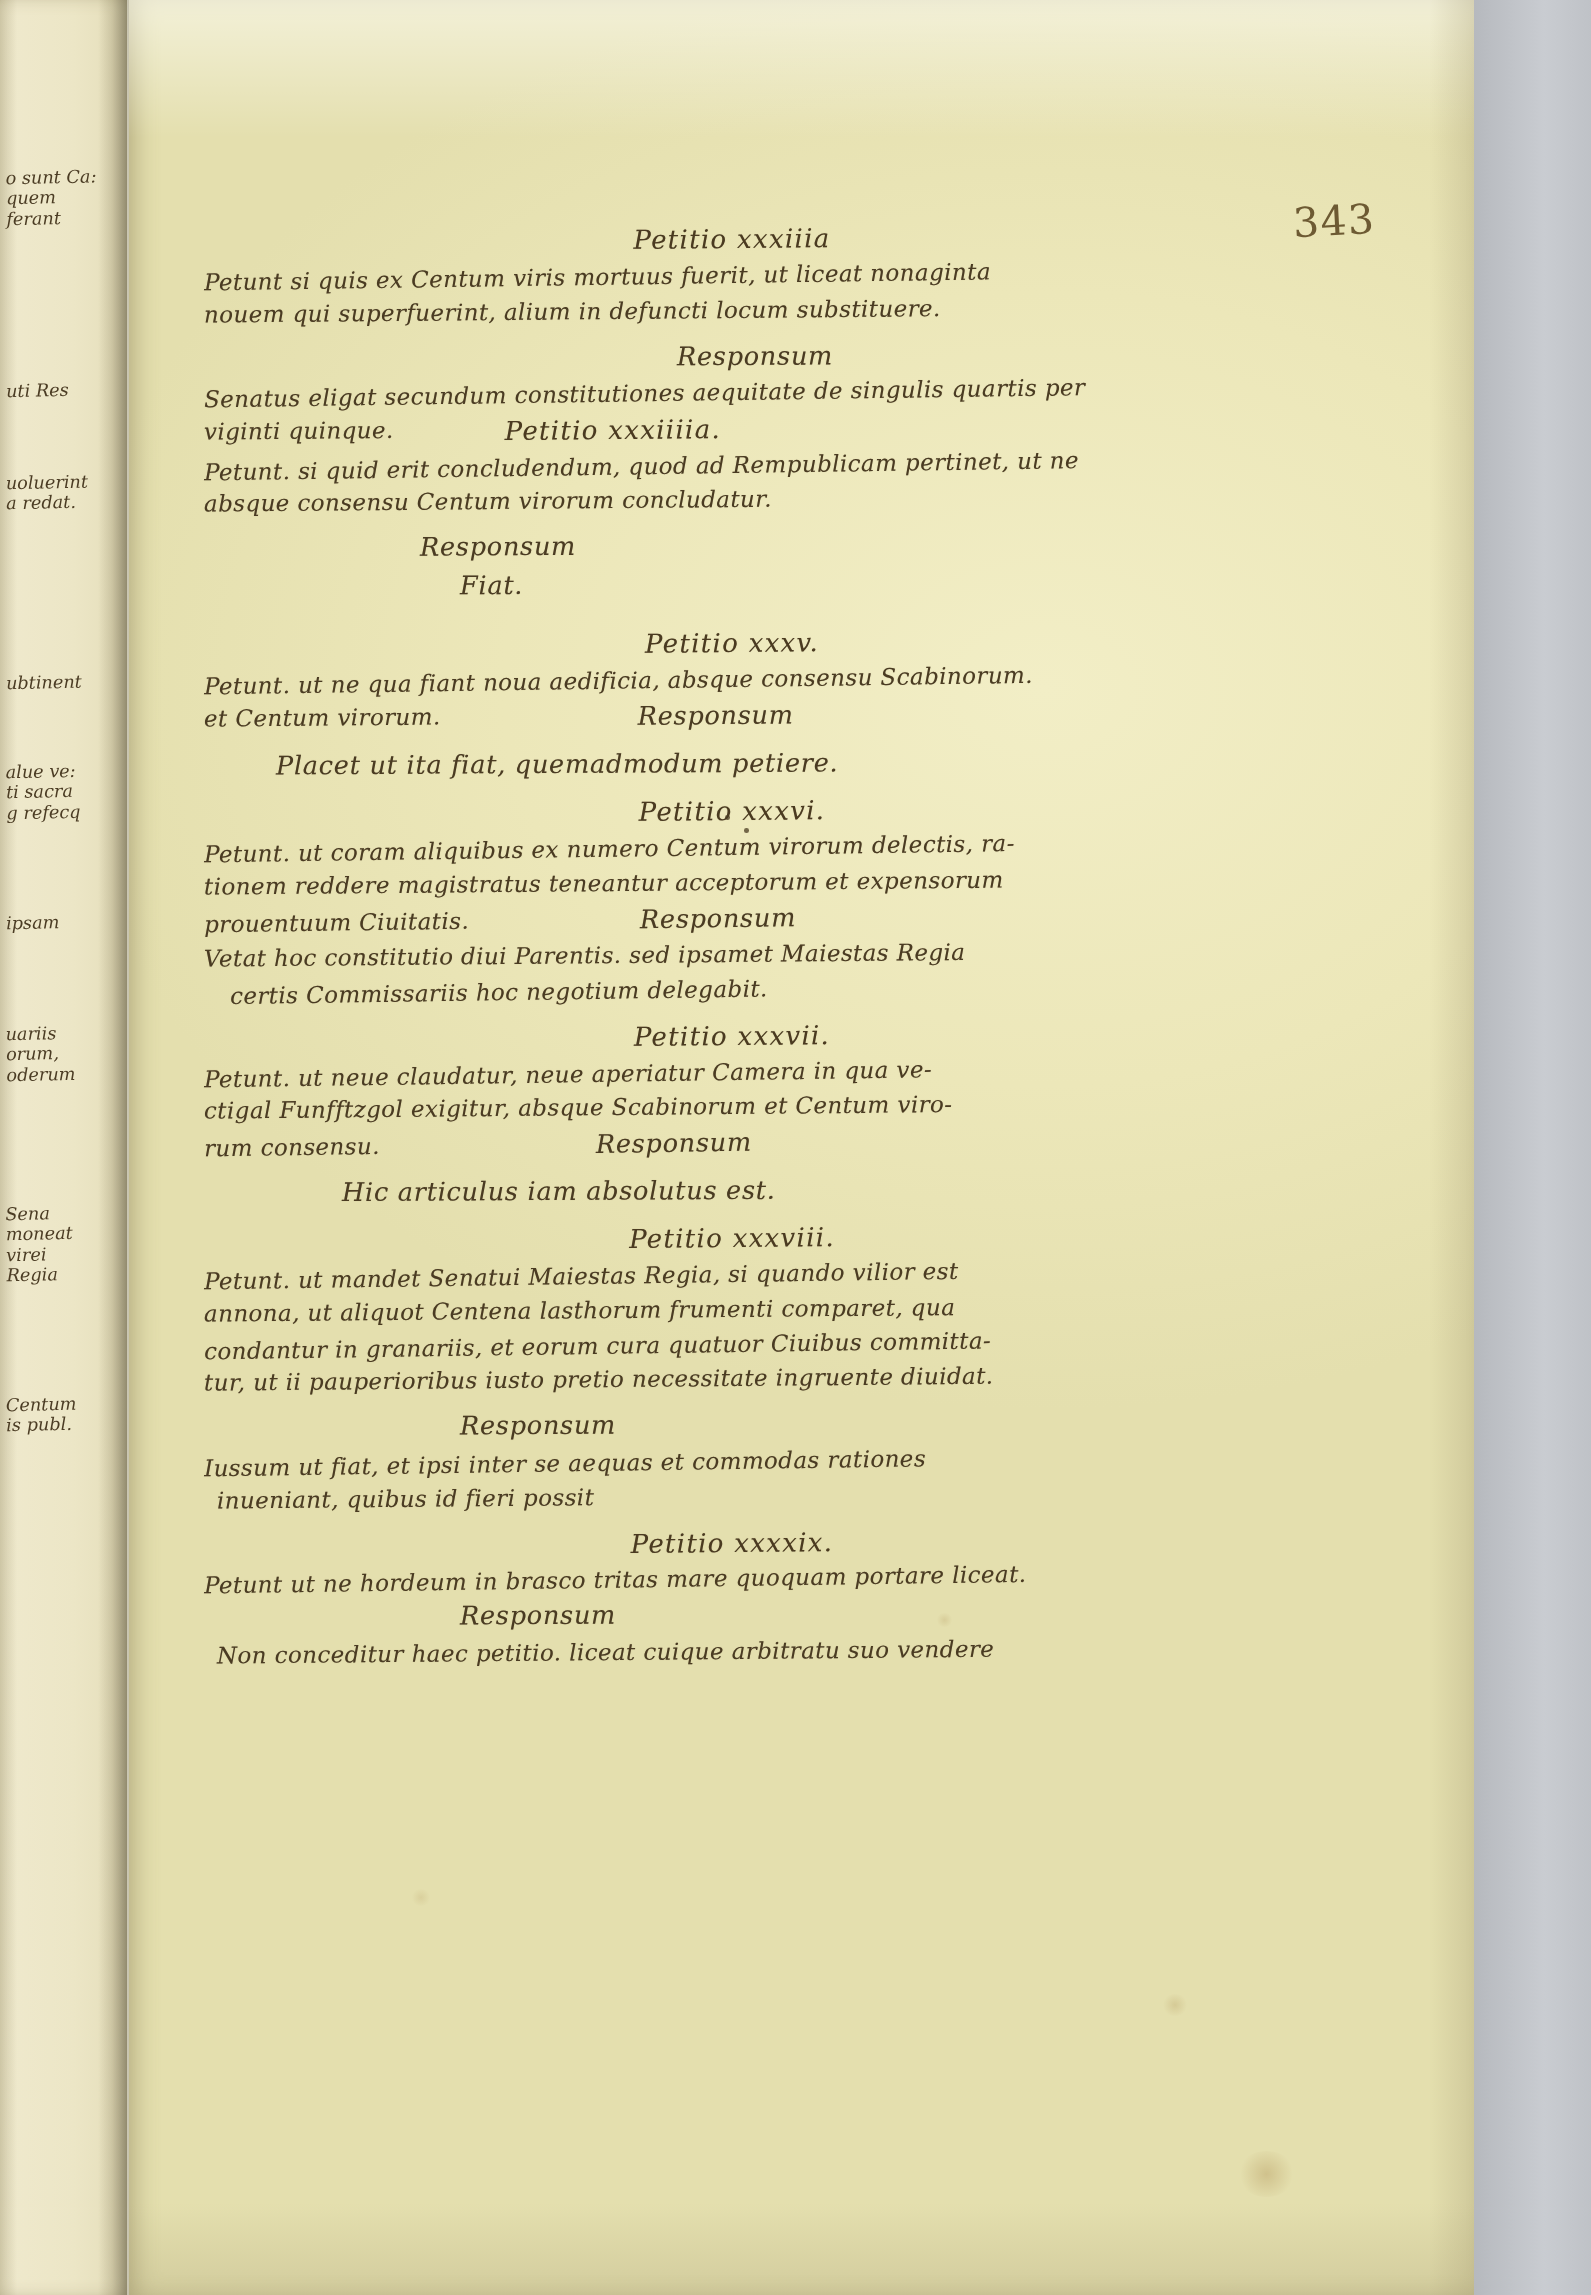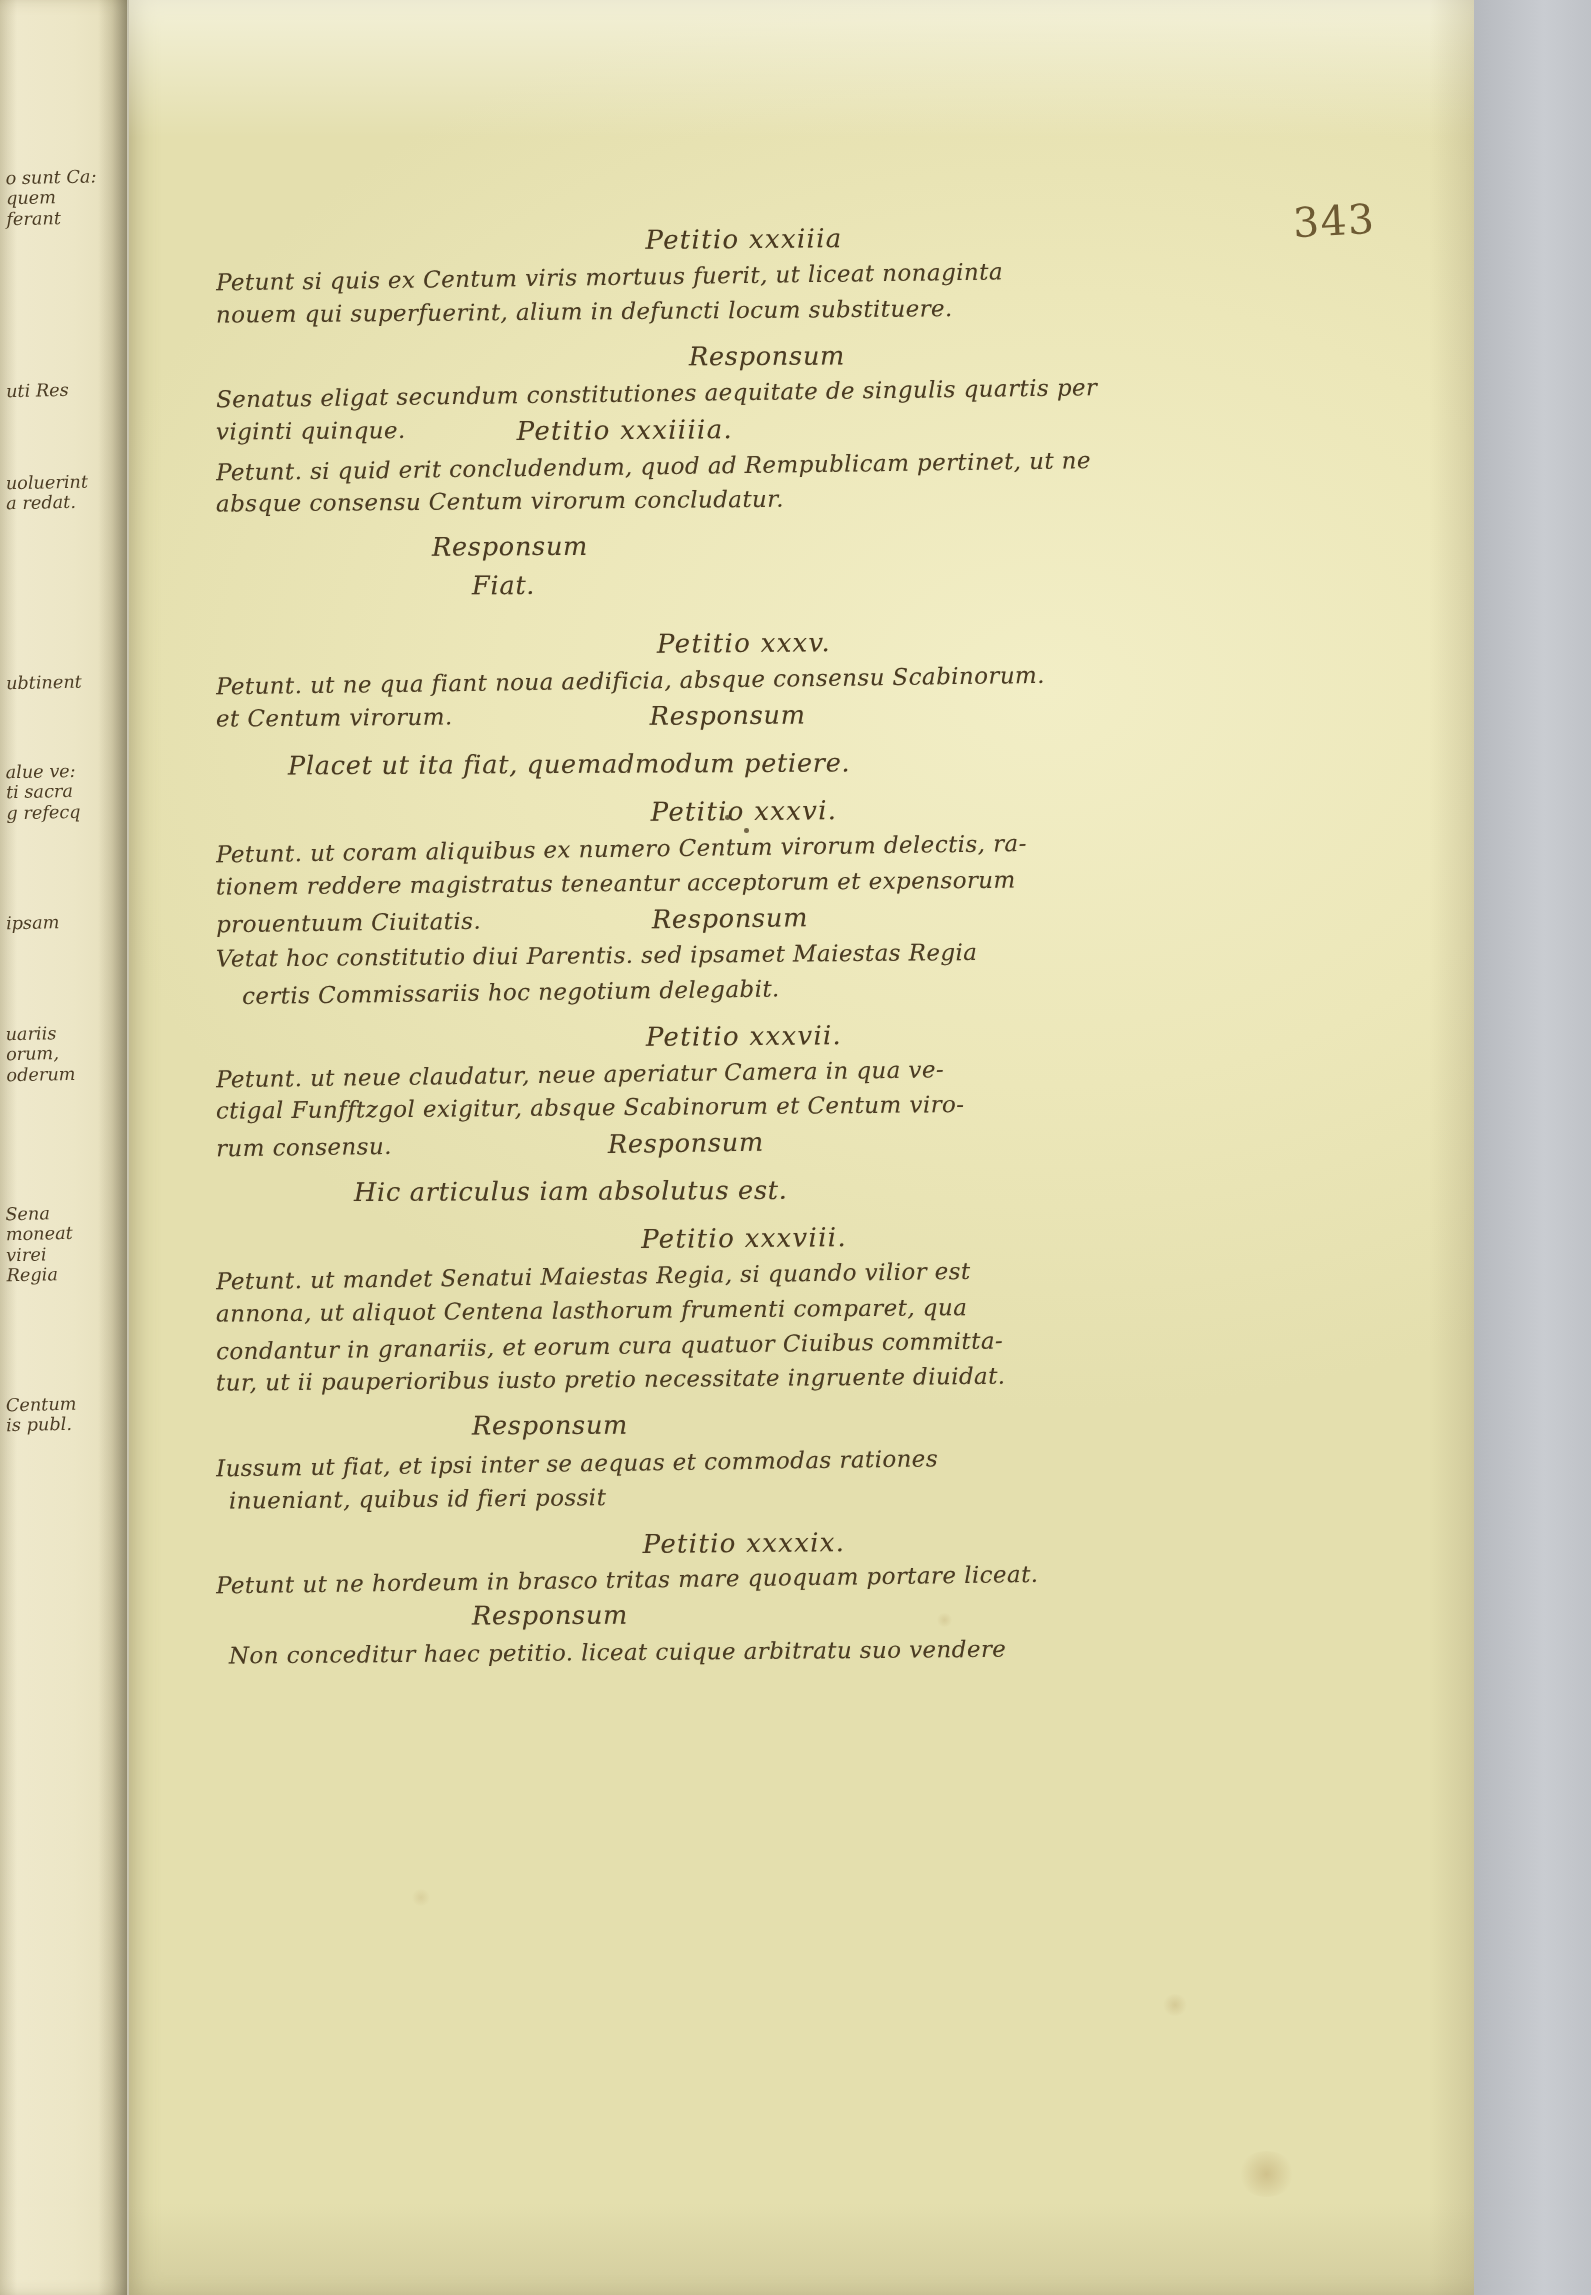--- a/index.html
+++ b/index.html
@@ -116,21 +116,21 @@
     top: 197px;
     font-family: "DejaVu Serif", serif;
     font-size: 41px;
     color: #6d5a33;
     letter-spacing: 1.3px;
     transform: rotate(-3deg);
   }
 
   .text-block {
     position: absolute;
-    left: 216px;
+    left: 204px;
     top: 226px;
     width: 1056px;
   }
 
   .ln {
     position: relative;
     color: #4a3b22;
     font-family: "DejaVu Serif", serif;
     font-size: 23px;
     line-height: 1.0;

